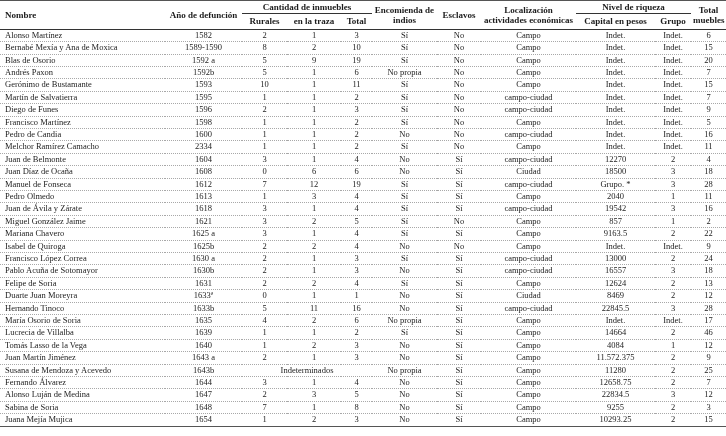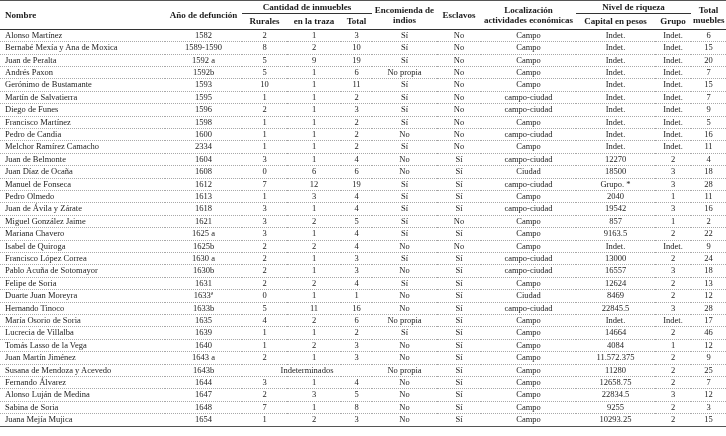--- a/index.html
+++ b/index.html
@@ -108,21 +108,21 @@
         <td>2</td>
         <td>10</td>
         <td>Sí</td>
         <td>No</td>
         <td>Campo</td>
         <td>Indet.</td>
         <td>Indet.</td>
         <td>15</td>
       </tr>
       <tr>
-        <td>Juan de Peralta</td>
+        <td>Blas de Osorio</td>
         <td>1592 a</td>
         <td>5</td>
         <td>9</td>
         <td>19</td>
         <td>Sí</td>
         <td>No</td>
         <td>Campo</td>
         <td>Indet.</td>
         <td>Indet.</td>
         <td>20</td>

